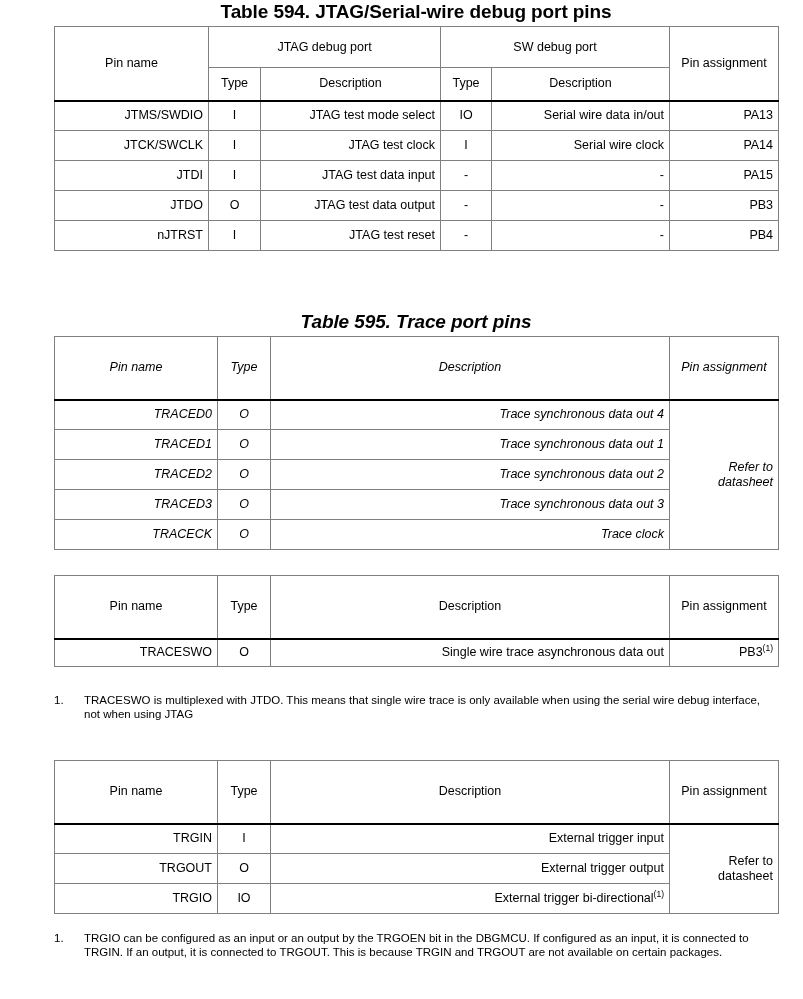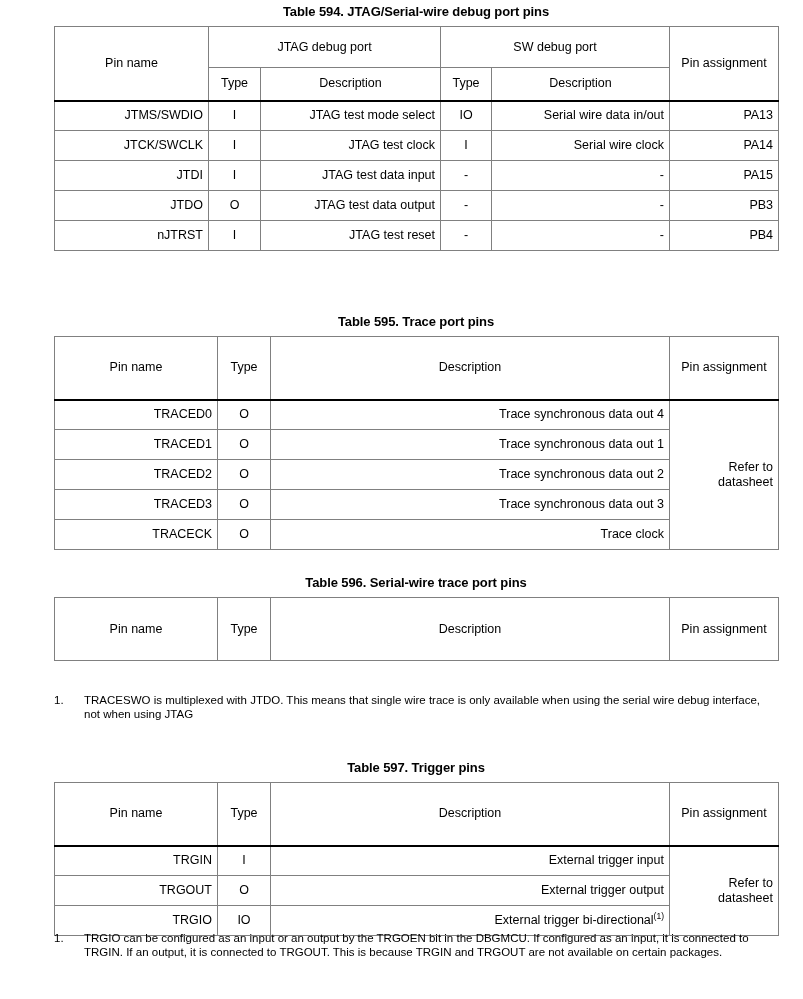--- a/index.html
+++ b/index.html
@@ -23,21 +23,21 @@
     width: 803px;
     height: 999px;
   }
 
   .table-block {
     position: absolute;
   }
 
   .table-title {
     text-align: center;
-    font-size: 13px;
+    font-size: 19px;
     font-weight: bold;
     letter-spacing: -0.1px;
     margin: 0 0 6px 0;
     line-height: 16px;
   }
 
   table.pintable {
     border-collapse: collapse;
     table-layout: fixed;
     width: 100%;
@@ -96,21 +96,21 @@
     width: 22px;
     text-align: left;
   }
   .footnote .txt {
     display: block;
     margin-left: 30px;
   }
 
   
   #t594 { left: 54px; top: 4px; width: 724px; }
-  #t595 { left: 54px; top: 314px; width: 724px; }
+  #t595 { left: 54px; top: 314px; width: 724px; font-style: italic; }
   #t596 { left: 54px; top: 575px; width: 724px; }
   #t597 { left: 54px; top: 760px; width: 724px; }
 
   #fn596 { left: 54px; top: 694px; width: 710px; }
   #fn597 { left: 54px; top: 932px; width: 718px; }
 
   
   #t594 tr.h1 th { height: 41px; }
   #t594 tr.h2 th { height: 33px; }
   #t594 tr.body td { height: 30px; }
@@ -239,46 +239,50 @@
         <tr class="body">
           <td class="l">TRACECK</td>
           <td class="c">O</td>
           <td class="l">Trace clock</td>
         </tr>
       </tbody>
     </table>
   </div>
 
   <div class="table-block" id="t596">
-    <div class="table-title">Table 596. Serial-wire trace port pins</div>
     <table class="pintable">
       <colgroup>
         <col style="width:163px">
         <col style="width:53px">
         <col style="width:399px">
         <col style="width:109px">
       </colgroup>
       <tbody>
         <tr class="h1">
           <th class="hdr spanfull">Pin name</th>
           <th class="hdr spanfull">Type</th>
           <th class="hdr spanfull">Description</th>
           <th class="hdr spanfull">Pin assignment</th>
         </tr>
+        <tr class="body first-body">
+          <td class="l">TRACESWO</td>
+          <td class="c">O</td>
+          <td class="l">Single wire trace asynchronous data out</td>
+          <td class="l"><span>PB3</span><sup>(1)</sup></td>
+        </tr>
       </tbody>
     </table>
   </div>
 
   <div class="footnote" id="fn596">
     <span class="num">1.</span>
     <span class="txt">TRACESWO is multiplexed with JTDO. This means that single wire trace is only available when using the serial wire debug interface, not when using JTAG</span>
   </div>
 
   <div class="table-block" id="t597">
-    <div class="table-title">Table 597. Trigger pins</div>
     <table class="pintable">
       <colgroup>
         <col style="width:163px">
         <col style="width:53px">
         <col style="width:399px">
         <col style="width:109px">
       </colgroup>
       <tbody>
         <tr class="h1">
           <th class="hdr spanfull">Pin name</th>

